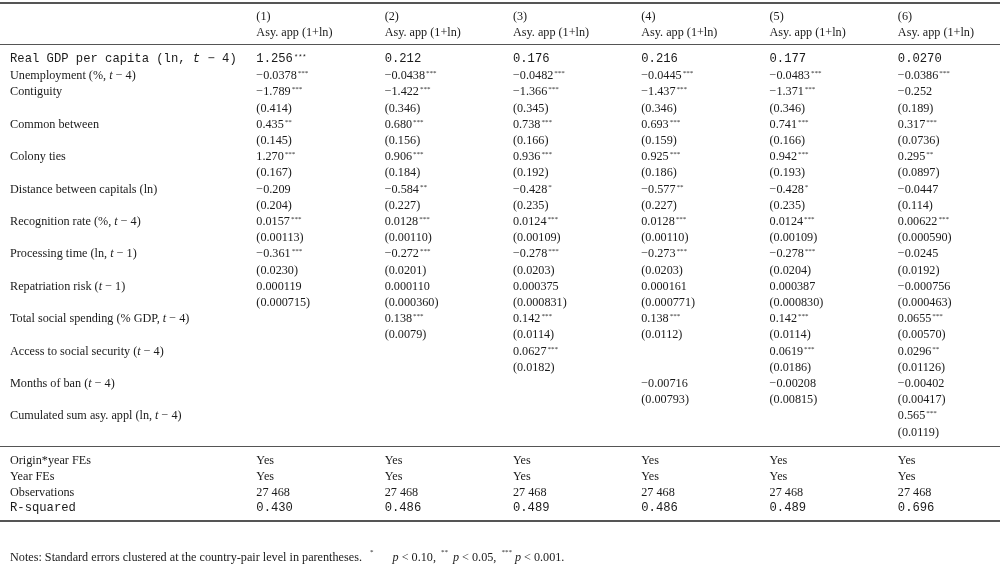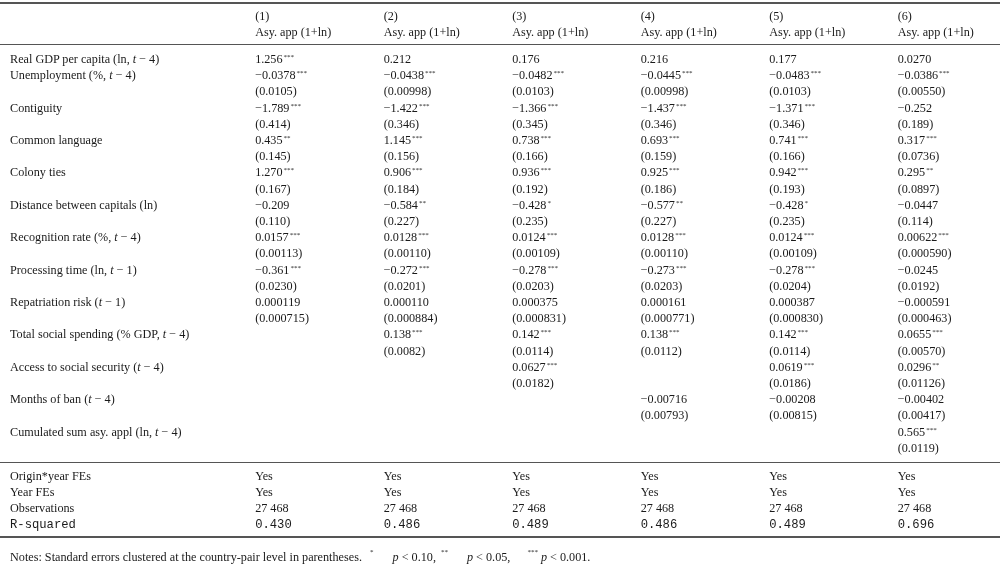--- a/index.html
+++ b/index.html
@@ -8,21 +8,21 @@
   table { border-collapse: collapse; position: absolute; left: 0; top: 2px; width: 1000px; font-size: 12.2px; }
   .rule-top { border-top: 2px solid #555; }
   .rule-mid { border-top: 1.5px solid #555; }
   td, th { padding: 0; font-weight: normal; text-align: left; vertical-align: top; white-space: nowrap; line-height: 16.2px; }
   .lbl { padding-left: 10px; width: 247px; }
   .c { width: 130px; }
   .c6 { width: 103px; }
   thead th { line-height: 16px; }
   thead tr.h1 th { padding-top: 4px; }
   thead tr.h2 th { padding-bottom: 4px; }
-  tbody.coef tr.first td { padding-top: 6px; }
+  tbody.coef tr.first td { padding-top: 6px; font-family: Liberation Mono, monospace; }
   tbody.coef tr.last td { padding-bottom: 6px; }
   tbody.stats tr.first td { padding-top: 5px; }
   tbody.stats tr.last td { padding-bottom: 3px; }
   .bottom { border-bottom: 2px solid #555; font-family: Liberation Mono, monospace; }
   sup { font-size: 7px; vertical-align: top; position: relative; top: -2px; margin-left: 1px; }
   .notes { position: absolute; left: 10px; top: 550px; font-size: 12.2px; }
   .notes sup { font-size: 7px; }
   i { font-style: italic; }
 </style>
 </head>
@@ -63,50 +63,41 @@
         <tr>
           <td class="lbl">Unemployment (%, <i>t</i> − 4)</td>
           <td><span>−0.0378</span><sup>***</sup></td>
           <td><span>−0.0438</span><sup>***</sup></td>
           <td><span>−0.0482</span><sup>***</sup></td>
           <td><span>−0.0445</span><sup>***</sup></td>
           <td><span>−0.0483</span><sup>***</sup></td>
           <td><span>−0.0386</span><sup>***</sup></td>
         </tr>
         <tr>
-          <td class="lbl"></td>
-          <td>(0.0105)</td>
-          <td>(0.00998)</td>
-          <td>(0.0103)</td>
-          <td>(0.00998)</td>
-          <td>(0.0103)</td>
-          <td>(0.00550)</td>
-        </tr>
-        <tr>
           <td class="lbl">Contiguity</td>
           <td><span>−1.789</span><sup>***</sup></td>
           <td><span>−1.422</span><sup>***</sup></td>
           <td><span>−1.366</span><sup>***</sup></td>
           <td><span>−1.437</span><sup>***</sup></td>
           <td><span>−1.371</span><sup>***</sup></td>
           <td><span>−0.252</span><sup></sup></td>
         </tr>
         <tr>
           <td class="lbl"></td>
           <td>(0.414)</td>
           <td>(0.346)</td>
           <td>(0.345)</td>
           <td>(0.346)</td>
           <td>(0.346)</td>
           <td>(0.189)</td>
         </tr>
         <tr>
-          <td class="lbl">Common language</td>
+          <td class="lbl">Common between</td>
           <td><span>0.435</span><sup>**</sup></td>
-          <td><span>1.145</span><sup>***</sup></td>
+          <td><span>0.680</span><sup>***</sup></td>
           <td><span>0.738</span><sup>***</sup></td>
           <td><span>0.693</span><sup>***</sup></td>
           <td><span>0.741</span><sup>***</sup></td>
           <td><span>0.317</span><sup>***</sup></td>
         </tr>
         <tr>
           <td class="lbl"></td>
           <td>(0.145)</td>
           <td>(0.156)</td>
           <td>(0.166)</td>
@@ -136,21 +127,21 @@
           <td class="lbl">Distance between capitals (ln)</td>
           <td><span>−0.209</span><sup></sup></td>
           <td><span>−0.584</span><sup>**</sup></td>
           <td><span>−0.428</span><sup>*</sup></td>
           <td><span>−0.577</span><sup>**</sup></td>
           <td><span>−0.428</span><sup>*</sup></td>
           <td><span>−0.0447</span><sup></sup></td>
         </tr>
         <tr>
           <td class="lbl"></td>
-          <td>(0.110)</td>
+          <td>(0.204)</td>
           <td>(0.227)</td>
           <td>(0.235)</td>
           <td>(0.227)</td>
           <td>(0.235)</td>
           <td>(0.114)</td>
         </tr>
         <tr>
           <td class="lbl">Recognition rate (%, <i>t</i> − 4)</td>
           <td><span>0.0157</span><sup>***</sup></td>
           <td><span>0.0128</span><sup>***</sup></td>
@@ -186,44 +177,44 @@
           <td>(0.0204)</td>
           <td>(0.0192)</td>
         </tr>
         <tr>
           <td class="lbl">Repatriation risk (<i>t</i> − 1)</td>
           <td><span>0.000119</span><sup></sup></td>
           <td><span>0.000110</span><sup></sup></td>
           <td><span>0.000375</span><sup></sup></td>
           <td><span>0.000161</span><sup></sup></td>
           <td><span>0.000387</span><sup></sup></td>
-          <td><span>−0.000591</span><sup></sup></td>
+          <td><span>−0.000756</span><sup></sup></td>
         </tr>
         <tr>
           <td class="lbl"></td>
           <td>(0.000715)</td>
-          <td>(0.000884)</td>
+          <td>(0.000360)</td>
           <td>(0.000831)</td>
           <td>(0.000771)</td>
           <td>(0.000830)</td>
           <td>(0.000463)</td>
         </tr>
         <tr>
           <td class="lbl">Total social spending (% GDP, <i>t</i> − 4)</td>
           <td><span></span><sup></sup></td>
           <td><span>0.138</span><sup>***</sup></td>
           <td><span>0.142</span><sup>***</sup></td>
           <td><span>0.138</span><sup>***</sup></td>
           <td><span>0.142</span><sup>***</sup></td>
           <td><span>0.0655</span><sup>***</sup></td>
         </tr>
         <tr>
           <td class="lbl"></td>
           <td></td>
-          <td>(0.0082)</td>
+          <td>(0.0079)</td>
           <td>(0.0114)</td>
           <td>(0.0112)</td>
           <td>(0.0114)</td>
           <td>(0.00570)</td>
         </tr>
         <tr>
           <td class="lbl">Access to social security (<i>t</i> − 4)</td>
           <td><span></span><sup></sup></td>
           <td><span></span><sup></sup></td>
           <td><span>0.0627</span><sup>***</sup></td>
@@ -312,15 +303,15 @@
           <td>0.489</td>
           <td>0.486</td>
           <td>0.489</td>
           <td>0.696</td>
         </tr>
       </tbody>
   </table>
 
   <div class="notes">
     <span>Notes: Standard errors clustered at the country-pair level in parentheses.</span>
-    <span id="notes-sig"><span style="margin-left: 4px;"><sup>*</sup><span style="margin-left: 19px;"><i>p</i> &lt; 0.10,</span></span><span style="margin-left: 4px;"><sup>**</sup><span style="margin-left: 19px;"><i>p</i> &lt; 0.05,</span></span><span style="margin-left: 16px;"><sup>***</sup><span style="margin-left: 3px;"><i>p</i> &lt; 0.001.</span></span></span>
+    <span id="notes-sig"><span style="margin-left: 4px;"><sup>*</sup><span style="margin-left: 19px;"><i>p</i> &lt; 0.10,</span></span><span style="margin-left: 4px;"><sup>**</sup><span style="margin-left: 5px;"><i>p</i> &lt; 0.05,</span></span><span style="margin-left: 4px;"><sup>***</sup><span style="margin-left: 3px;"><i>p</i> &lt; 0.001.</span></span></span>
   </div>
 </div>
 
 </body></html>

